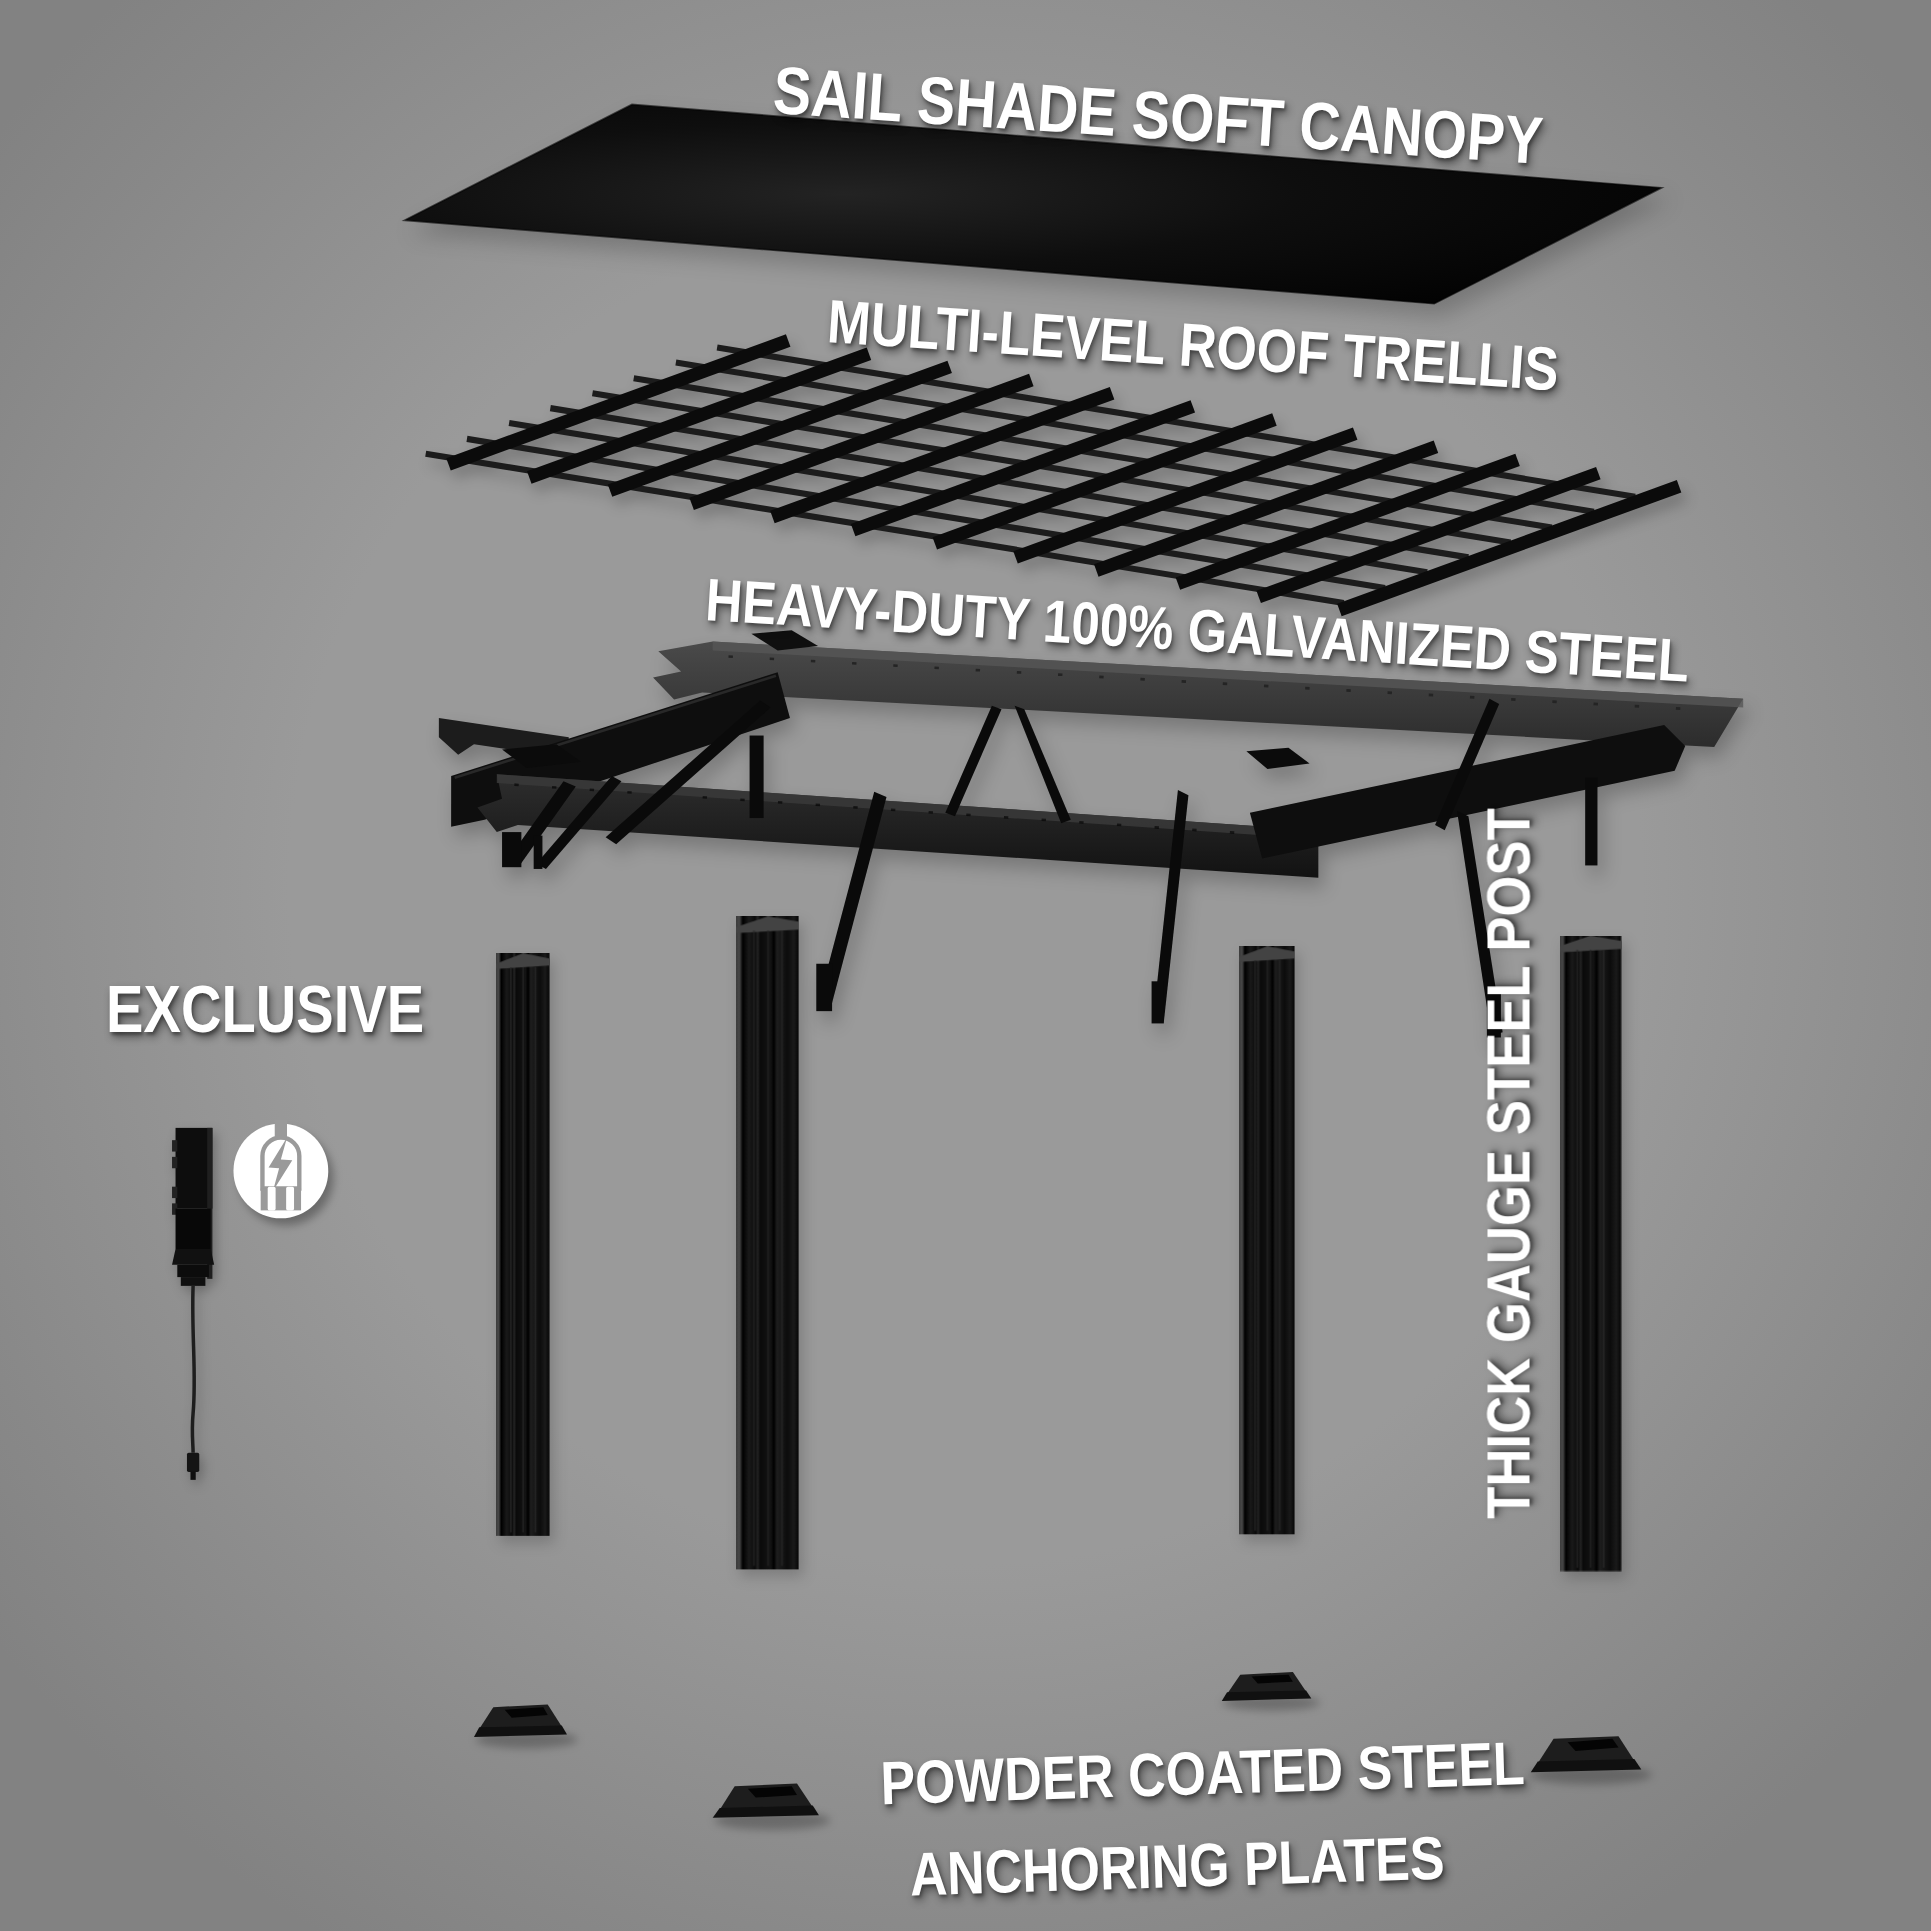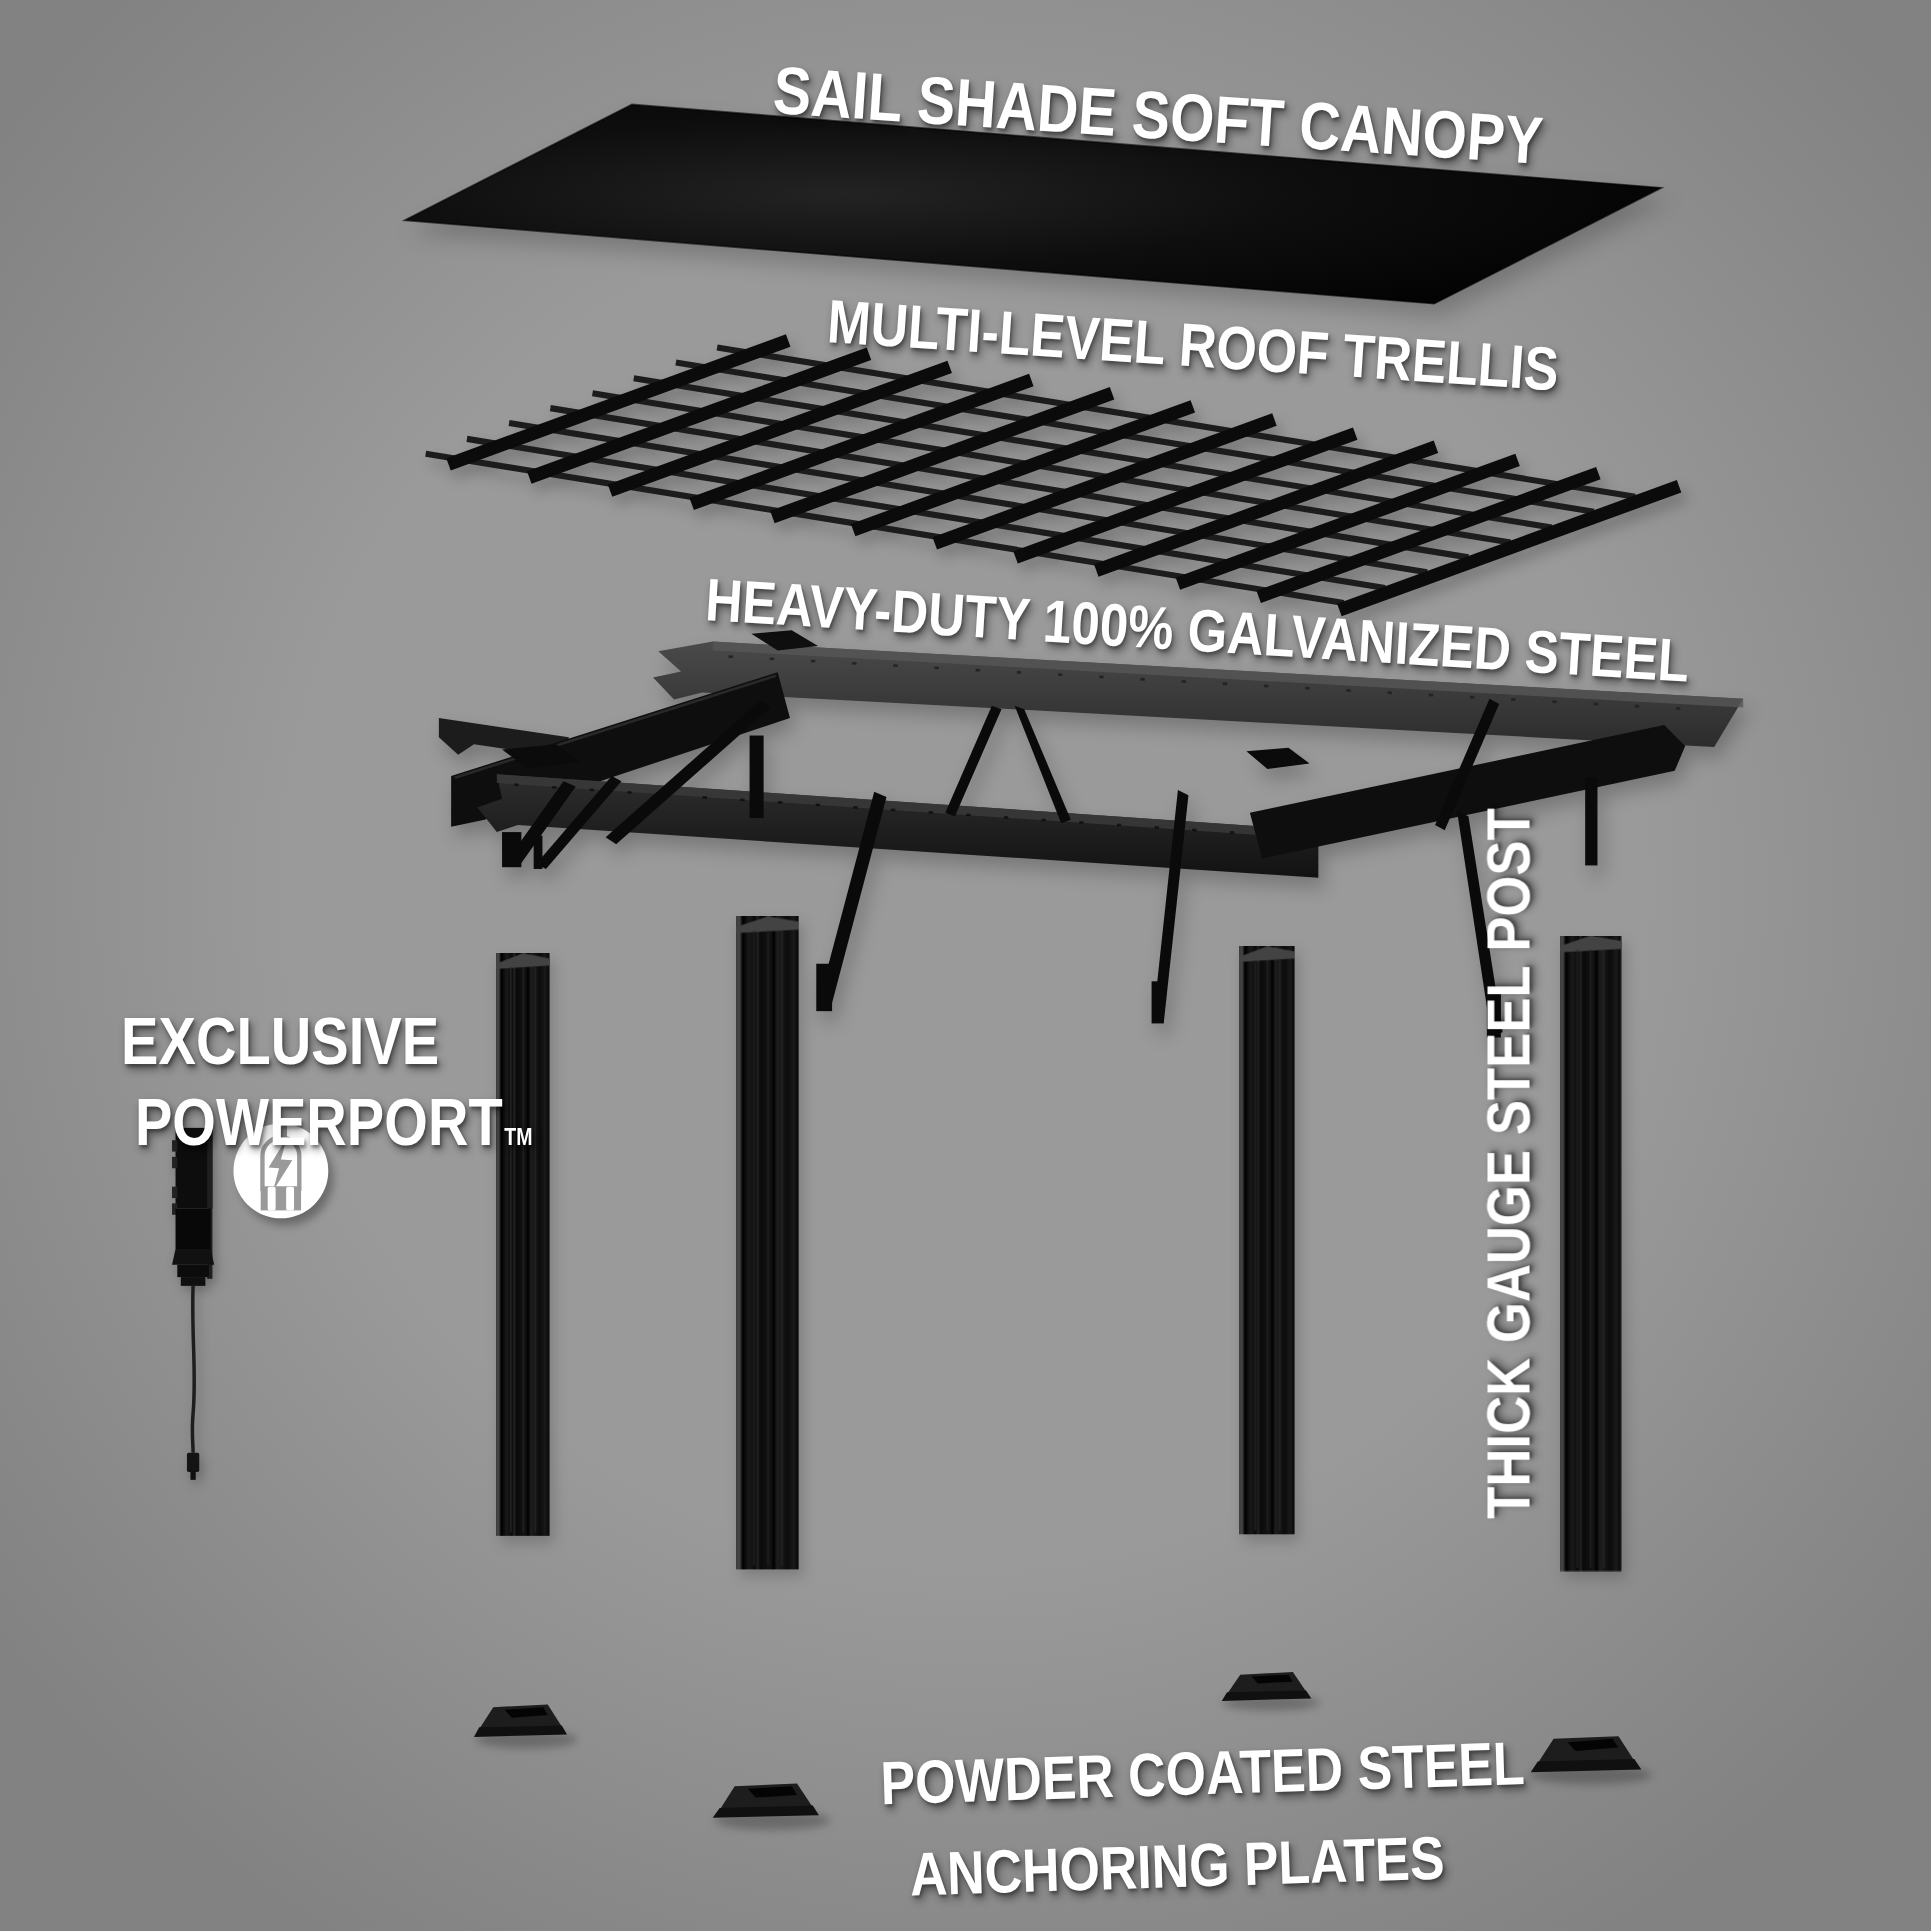--- a/index.html
+++ b/index.html
@@ -18,21 +18,21 @@
     text-shadow:3.5px 5.3px 8.8px rgba(0,0,0,.45), 1.8px 2.6px 3.5px rgba(0,0,0,.35);
     z-index:5;
     letter-spacing:0px;
   }
   .cond{display:inline-block;transform:scaleX(.85);transform-origin:left center;}
   .cond-c{display:inline-block;transform:scaleX(.85);transform-origin:center center;}
   .cond-r{display:inline-block;transform:scaleX(.85);transform-origin:right center;}
   #lbl-canopy{left:776px;top:51px;font-size:67px;transform:rotate(3.8deg);transform-origin:left top;}
   #lbl-trellis{left:830px;top:286px;font-size:61px;transform:rotate(3.8deg);transform-origin:left top;}
   #lbl-frame{left:708px;top:565px;font-size:60px;transform:rotate(3.6deg);transform-origin:left top;}
-  #lbl-powerport{left:65px;top:969px;width:316px;text-align:right;font-size:66px;line-height:81px;margin-top:32px;}
+  #lbl-powerport{left:50px;top:969px;width:316px;text-align:right;font-size:66px;line-height:81px;}
   #lbl-powerport .tm{font-size:23px;font-weight:700;letter-spacing:0;vertical-align:baseline;position:relative;top:0px;left:1.8px;}
   #lbl-post{left:1183px;top:1225px;width:650px;height:63px;text-align:center;font-size:62px;line-height:63px;transform:rotate(-90deg);transform-origin:center center;}
   #lbl-plates{left:825px;top:1728px;width:702px;text-align:center;font-size:61px;line-height:92px;transform:rotate(-1.8deg);transform-origin:center center;}
 </style>
 </head>
 <body>
 
 <div id="stage">
 
   <svg width="1931" height="1931" viewBox="0 0 2200 2200">
@@ -235,21 +235,20 @@
   <div class="label" id="lbl-trellis">
     <span class="cond">MULTI-LEVEL ROOF TRELLIS</span>
   </div>
 
   <div class="label" id="lbl-frame">
     <span class="cond">HEAVY-DUTY 100% GALVANIZED STEEL</span>
   </div>
 
   <div class="label" id="lbl-powerport">
     <div><span class="cond-r">EXCLUSIVE</span></div>
-    <div><span class="cond-r"><span>POWERPORT</span><span class="tm">TM</span></span></div>
   </div>
 
   <div class="label" id="lbl-post">
     <span class="cond-c">THICK GAUGE STEEL POST</span>
   </div>
 
   <div class="label" id="lbl-plates">
     <div><span class="cond-c">POWDER COATED STEEL</span></div>
     <div><span class="cond-c">ANCHORING PLATES</span></div>
   </div>

